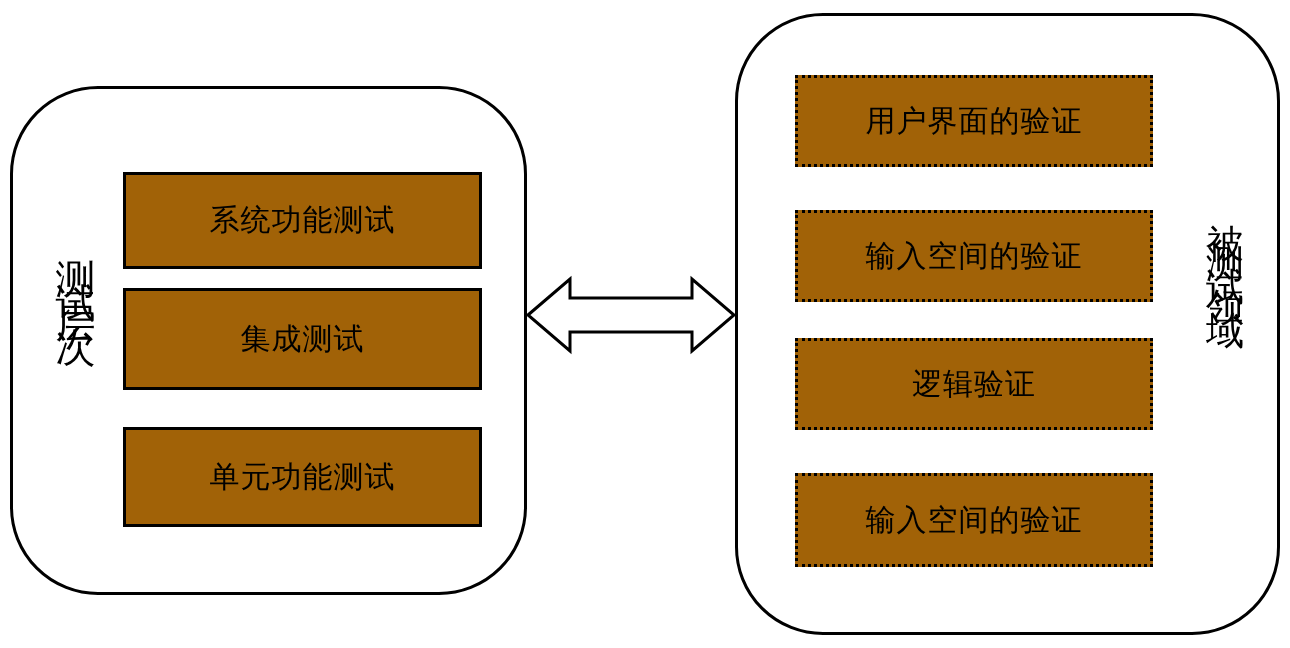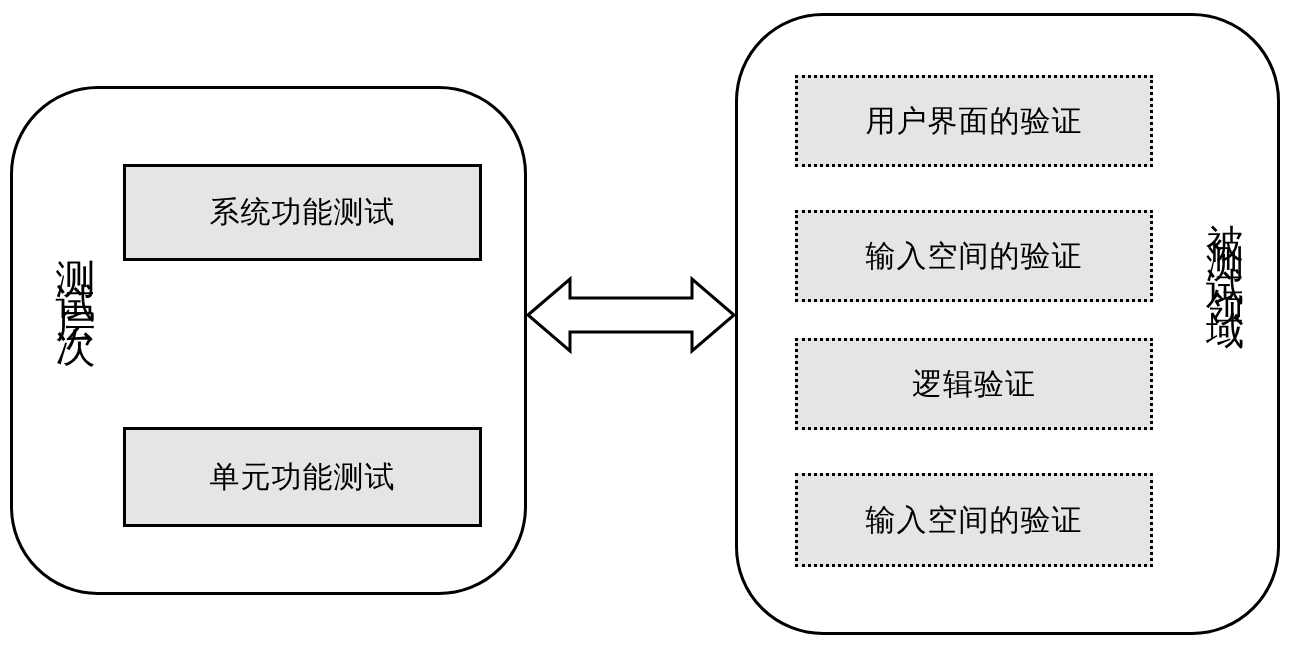--- a/index.html
+++ b/index.html
@@ -20,27 +20,27 @@
     background: #ffffff;
   }
   #left-panel  { left: 10px;  top: 86px; width: 517px; height: 509px; }
   #right-panel { left: 735px; top: 13px; width: 545px; height: 622px; }
 
   .box {
     position: absolute;
     display: flex;
     align-items: center;
     justify-content: center;
-    background: #e5e5e5;
+    background: #a16207;
     font-size: 30px;
     letter-spacing: 1px;
     white-space: nowrap;
   }
   .solid-box  { border: 3px solid #000000; left: 123px; width: 359px; }
-  #level-box-0 { top: 164px; height: 97px; }
+  #level-box-0 { top: 172px; height: 97px; }
   #level-box-1 { top: 288px; height: 102px; }
   #level-box-2 { top: 413px; height: 100px; margin-top: 14px; }
 
   .dotted-box { border: 3px dotted #000000; left: 795px; width: 358px; }
   #domain-box-0 { top: 75px;  height: 92px; }
   #domain-box-1 { top: 210px; height: 92px; }
   #domain-box-2 { top: 338px; height: 92px; }
   #domain-box-3 { top: 473px; height: 94px; }
 
   .vlabel {
@@ -66,20 +66,23 @@
 
 <div id="canvas">
 
   <div id="left-panel" class="panel"></div>
 
   <div id="left-label" class="vlabel">测试层次</div>
 
   <div id="level-box-0" class="box solid-box">
     <span>系统功能测试</span>
   </div>
+  <div id="level-box-1" class="box solid-box">
+    <span>集成测试</span>
+  </div>
   <div id="level-box-2" class="box solid-box">
     <span>单元功能测试</span>
   </div>
 
   <svg id="arrow" viewBox="0 0 210 80" xmlns="http://www.w3.org/2000/svg">
     <polygon points="2,40 44,4 44,23 166,23 166,4 208,40 166,76 166,57 44,57 44,76" fill="#ffffff" stroke="#000000" stroke-width="3" stroke-linejoin="miter"></polygon>
   </svg>
 
   <div id="right-panel" class="panel"></div>
 

